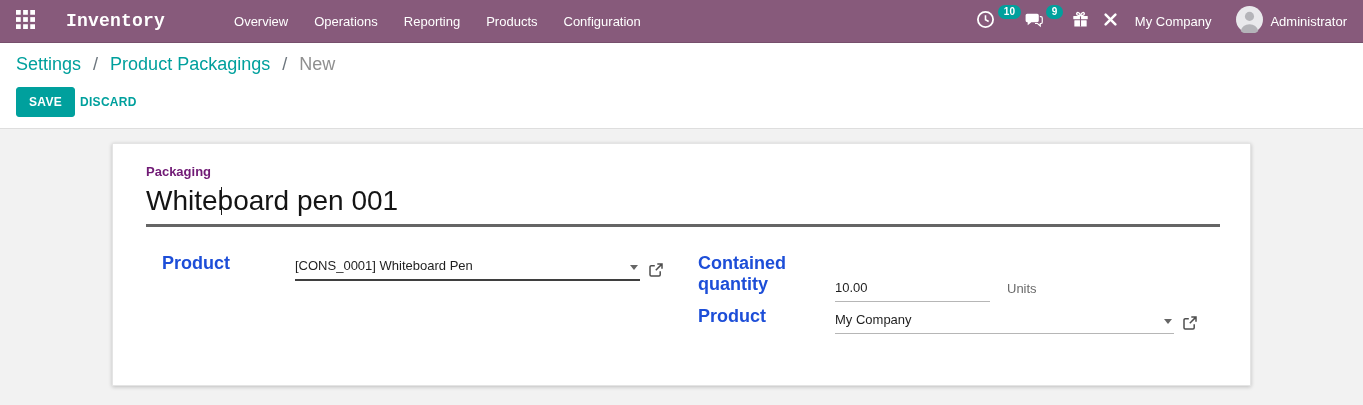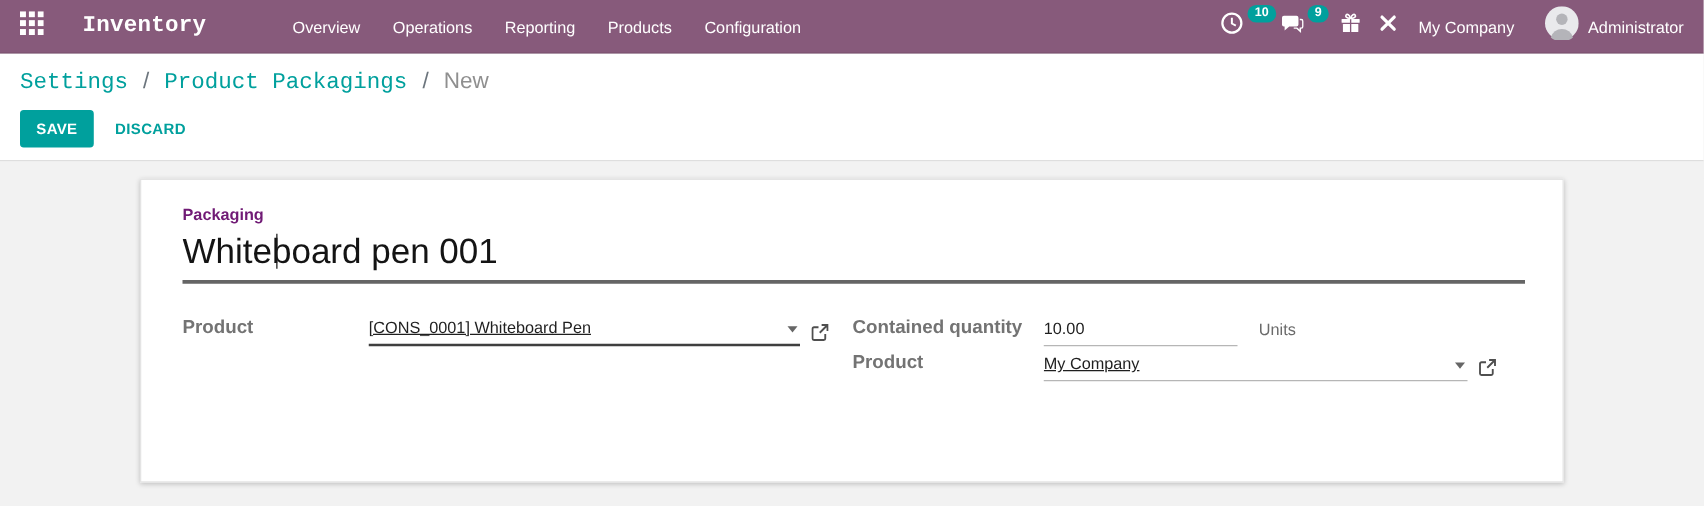--- a/index.html
+++ b/index.html
@@ -20,53 +20,53 @@
   .badge { position:absolute; top:-5px; left:22px; background:#00A09D; color:#fff;
     font-size:10px; font-weight:bold; line-height:14px; padding:0 6px; border-radius:8px; }
   .company { font-size:13px; margin:0 15px 0 16px; cursor:pointer; }
   .user { display:flex; align-items:center; margin-left:10px; cursor:pointer; }
   .user-name { font-size:13px; margin-left:7px; }
 
   
   .control-panel { background:#fff; padding:11px 0 0 16px; height:86px;
     border-bottom:1px solid #dedede; }
   .breadcrumb { font-size:18px; color:#888; }
-  .breadcrumb .bc-link { color:#00A09D; text-decoration:none; cursor:pointer;font-family:Liberation Mono, monospace; }
+  .breadcrumb .bc-link { color:#00A09D; text-decoration:none; cursor:pointer; }
   .breadcrumb .bc-sep { color:#6c757d; margin:0 7px; }
   .breadcrumb .bc-current { color:#8f8f8f; }
   .cp-buttons { margin-top:12px; display:flex; align-items:center; }
   .btn-save { background:#00A09D; color:#fff; border:1px solid #00A09D; border-radius:3px;
     font-size:12px; font-weight:bold; padding:7px 12px; letter-spacing:.3px; cursor:pointer;
     font-family:inherit; }
   .btn-discard { background:transparent; border:none; color:#00A09D; font-size:12px;
-    font-weight:bold; margin-left:17px; letter-spacing:.3px; cursor:pointer; font-family:inherit; }
+    font-weight:bold; margin-left:5px; letter-spacing:.3px; cursor:pointer; font-family:inherit; }
 
   
   .content { height:276px; background:#f2f2f2; }
   .sheet { width:1139px; height:243px; margin:14px auto 0; background:#fff;
     border:1px solid #e4e4e4; box-shadow:0 1px 4px rgba(0,0,0,.22);
     padding:20px 32px 0 33px; }
   .pkg-label { font-size:13px; font-weight:bold; color:#701a75; }
   .title-wrap { position:relative; margin-top:4px; border-bottom:3px solid #656565; width:1074px; }
   .title-input { width:100%; border:none; outline:none; background:transparent;
     font-family:inherit; font-size:28px; color:#141414; padding:2px 0 7px 0; caret-color:transparent; }
   .text-caret { position:absolute; left:75px; top:4px; width:1px; height:28px; background:#1a1a1a; }
 
   .fields { display:flex; margin-top:26px; }
   .fgroup-left { width:536px; }
   .fgroup-right { flex:1; }
   .frow { display:grid; align-items:end; margin-bottom:4px; }
   .fgroup-left .frow { grid-template-columns:149px 1fr; }
   .fgroup-right .frow { grid-template-columns:153px 1fr; }
-  .flabel { font-size:15px; font-weight:bold; color:#737373; padding-bottom:7px; }
+  .flabel { font-size:18px; font-weight:bold; color:#1d4ed8; padding-bottom:7px;margin-left:16px; }
   .fvalue { display:flex; align-items:flex-end; }
   .line-box { position:relative; display:flex; align-items:flex-end; }
   .fld-input { border:none; outline:none; background:transparent; font-family:inherit;
     font-size:13px; color:#1f1f1f; padding:0 0 6px 0; width:100%; }
-  .m2o .fld-input { padding-right:18px;text-decoration:underline; }
+  .m2o .fld-input { padding-right:18px; }
   .u-dark2 { border-bottom:2px solid #3f3f3f; }
   .u-light { border-bottom:1px solid #b6b6b6; }
   .caret-down { position:absolute; right:2px; bottom:9px; width:0; height:0;
     border-left:4px solid transparent; border-right:4px solid transparent;
     border-top:5px solid #666; cursor:pointer; }
   .ext-btn { margin:0 0 4px 9px; display:flex; cursor:pointer; background:none; border:none; padding:0; }
   .uom { font-size:13px; color:#6b6b6b; margin-left:17px; padding-bottom:6px; }
   .w-product { width:345px; }
   .w-qty { width:155px; }
   .w-right { width:339px; }

